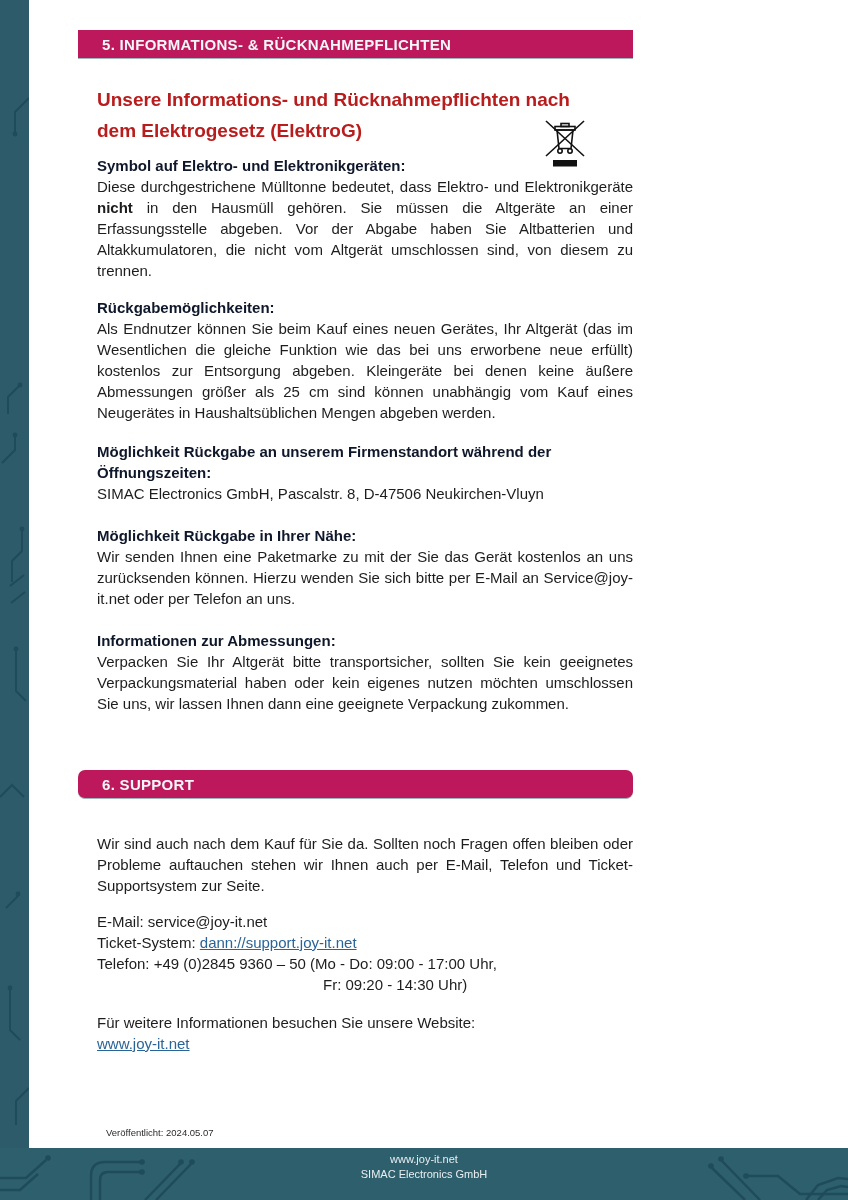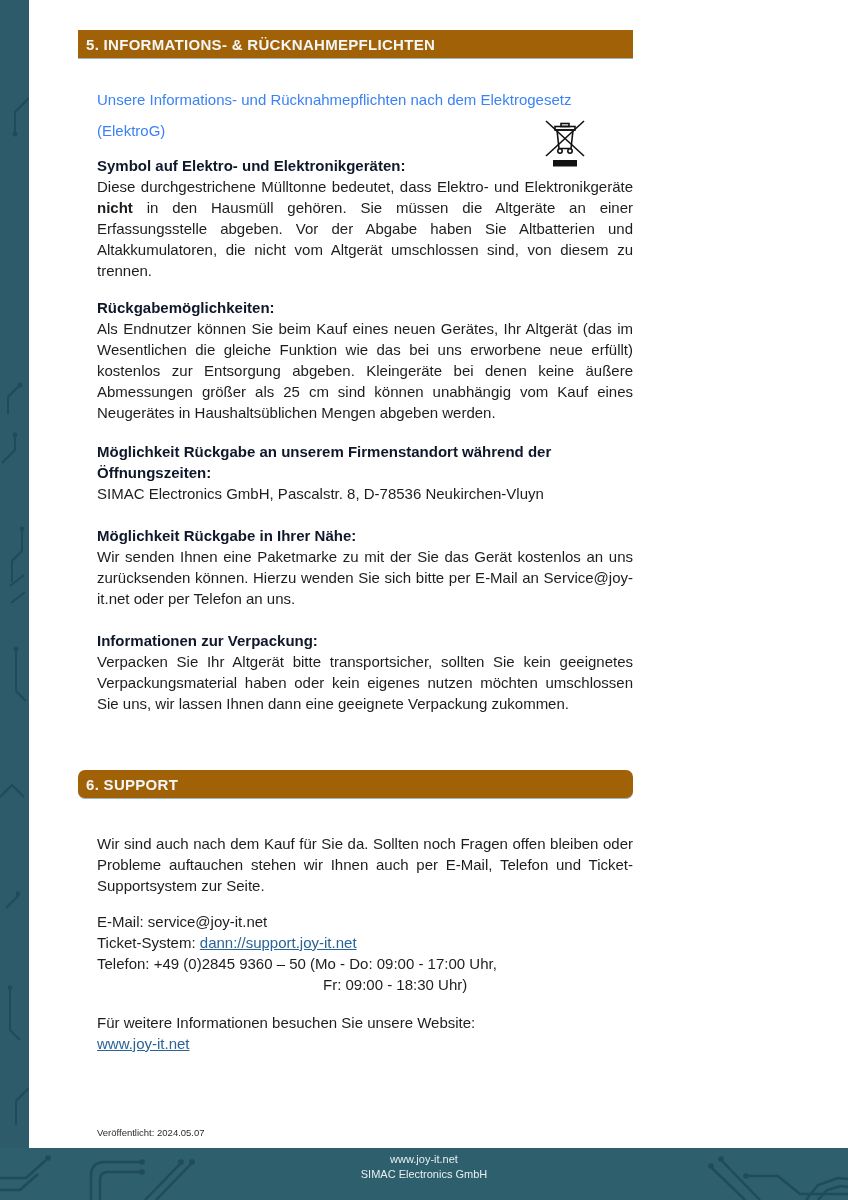--- a/index.html
+++ b/index.html
@@ -11,30 +11,30 @@
   }
   
   .side-band {
     position:absolute; left:0; top:0; width:29px; height:1148px;
     background:#2d5b6a;
   }
   .side-band svg { position:absolute; left:0; top:0; }
   
   .section-bar {
     position:absolute; left:78px; width:555px; height:29px;
-    background:#a16207; color:#f4f7f8; font-size:15px; font-weight:bold;
-    line-height:29px; padding-left:8px; letter-spacing:0.3px;
+    background:#be185d; color:#f4f7f8; font-size:15px; font-weight:bold;
+    line-height:29px; padding-left:24px; letter-spacing:0.3px;
     border-bottom:1px solid #9fb6bd;
   }
   .bar-5 { top:30px; }
   .bar-6 { top:770px;border-radius:7px; }
   
   .doc-title {
     position:absolute; left:97px; top:84px; width:515px;
-    font-size:15px; line-height:31px; font-weight:400; color:#3b82f6;
+    font-size:19px; line-height:31px; font-weight:700; color:#b91c1c;
   }
   
   .weee { position:absolute; left:541px; top:114px; }
   
   .tblock {
     position:absolute; left:97px; width:536px;
     font-size:15px; line-height:21px; color:#1d1d1d;
   }
   .tblock h3 { font-size:15px; line-height:21px; font-weight:bold; color:#0f172a; }
   .tblock p { text-align:justify; }
@@ -43,21 +43,21 @@
   .b-firmenstand  { top:441px; }
   .b-naehe        { top:525px; }
   .b-verpackung   { top:630px; }
   .b-supportintro { top:833px; }
   .b-contact      { top:911px; }
   .b-website      { top:1012px; }
   .contact-line { line-height:21px; }
   .contact-indent { padding-left:226px; }
   a.link, .link { color:#2a6496; text-decoration:underline; cursor:pointer; }
   .published {
-    position:absolute; left:97px; top:1127px;
+    position:absolute; left:106px; top:1127px;
     font-size:9.5px; color:#2b2b2b;
   }
   
   .footer {
     position:absolute; left:0; top:1148px; width:848px; height:52px;
     background:#2d5f6d; overflow:hidden;
   }
   .footer svg { position:absolute; left:0; top:0; }
   .footer-text {
     position:relative; z-index:2; text-align:center; color:#e9eff1;
@@ -122,46 +122,46 @@
     <p><span>Diese durchgestrichene Mülltonne bedeutet, dass Elektro- und Elektronikgeräte </span><b>nicht</b><span> in den Hausmüll gehören. Sie müssen die Altgeräte an einer Erfassungsstelle abgeben. Vor der Abgabe haben Sie Altbatterien und Altakkumulatoren, die nicht vom Altgerät umschlossen sind, von diesem zu trennen.</span></p>
   </div>
 
   <div class="tblock b-rueckgabe">
     <h3>Rückgabemöglichkeiten:</h3>
     <p>Als Endnutzer können Sie beim Kauf eines neuen Gerätes, Ihr Altgerät (das im Wesentlichen die gleiche Funktion wie das bei uns erworbene neue erfüllt) kostenlos zur Entsorgung abgeben. Kleingeräte bei denen keine äußere Abmessungen größer als 25 cm sind können unabhängig vom Kauf eines Neugerätes in Haushaltsüblichen Mengen abgeben werden.</p>
   </div>
 
   <div class="tblock b-firmenstand">
     <h3>Möglichkeit Rückgabe an unserem Firmenstandort während der Öffnungszeiten:</h3>
-    <p style="text-align:left;">SIMAC Electronics GmbH, Pascalstr. 8, D-78536 Neukirchen-Vluyn</p>
+    <p style="text-align:left;">SIMAC Electronics GmbH, Pascalstr. 8, D-47506 Neukirchen-Vluyn</p>
   </div>
 
   <div class="tblock b-naehe">
     <h3>Möglichkeit Rückgabe in Ihrer Nähe:</h3>
     <p>Wir senden Ihnen eine Paketmarke zu mit der Sie das Gerät kostenlos an uns zurücksenden können. Hierzu wenden Sie sich bitte per E-Mail an Service@​joy-it.net oder per Telefon an uns.</p>
   </div>
 
   <div class="tblock b-verpackung">
-    <h3>Informationen zur Verpackung:</h3>
+    <h3>Informationen zur Abmessungen:</h3>
     <p>Verpacken Sie Ihr Altgerät bitte transportsicher, sollten Sie kein geeignetes Verpackungsmaterial haben oder kein eigenes nutzen möchten umschlossen Sie uns, wir lassen Ihnen dann eine geeignete Verpackung zukommen.</p>
   </div>
 
   <div class="section-bar bar-6">
     <span>6. SUPPORT</span>
   </div>
 
   <div class="tblock b-supportintro">
     <p>Wir sind auch nach dem Kauf für Sie da. Sollten noch Fragen offen bleiben oder Probleme auftauchen stehen wir Ihnen auch per E-Mail, Telefon und Ticket-Supportsystem zur Seite.</p>
   </div>
 
   <div class="tblock b-contact">
     <div class="contact-line">E-Mail: service@joy-it.net</div>
     <div class="contact-line"><span>Ticket-System: </span><a class="link">dann://support.joy-it.net</a></div>
     <div class="contact-line">Telefon: +49 (0)2845 9360 – 50 (Mo - Do: 09:00 - 17:00 Uhr,</div>
-    <div class="contact-line contact-indent">Fr: 09:00 - 18:30 Uhr)</div>
+    <div class="contact-line contact-indent">Fr: 09:20 - 14:30 Uhr)</div>
   </div>
 
   <div class="tblock b-website">
     <div class="contact-line">Für weitere Informationen besuchen Sie unsere Website:</div>
     <div class="contact-line"><a class="link">www.joy-it.net</a></div>
   </div>
 
   <div class="published">Veröffentlicht: 2024.05.07</div>
 
   <div class="footer">

